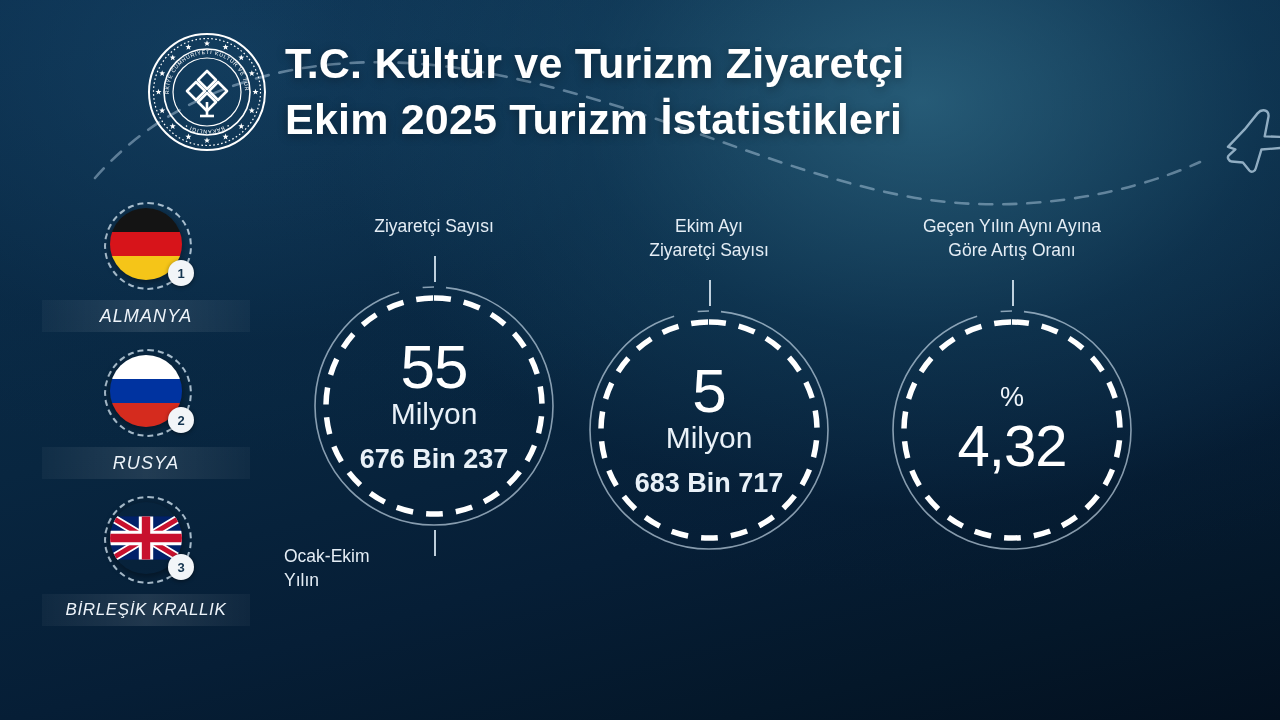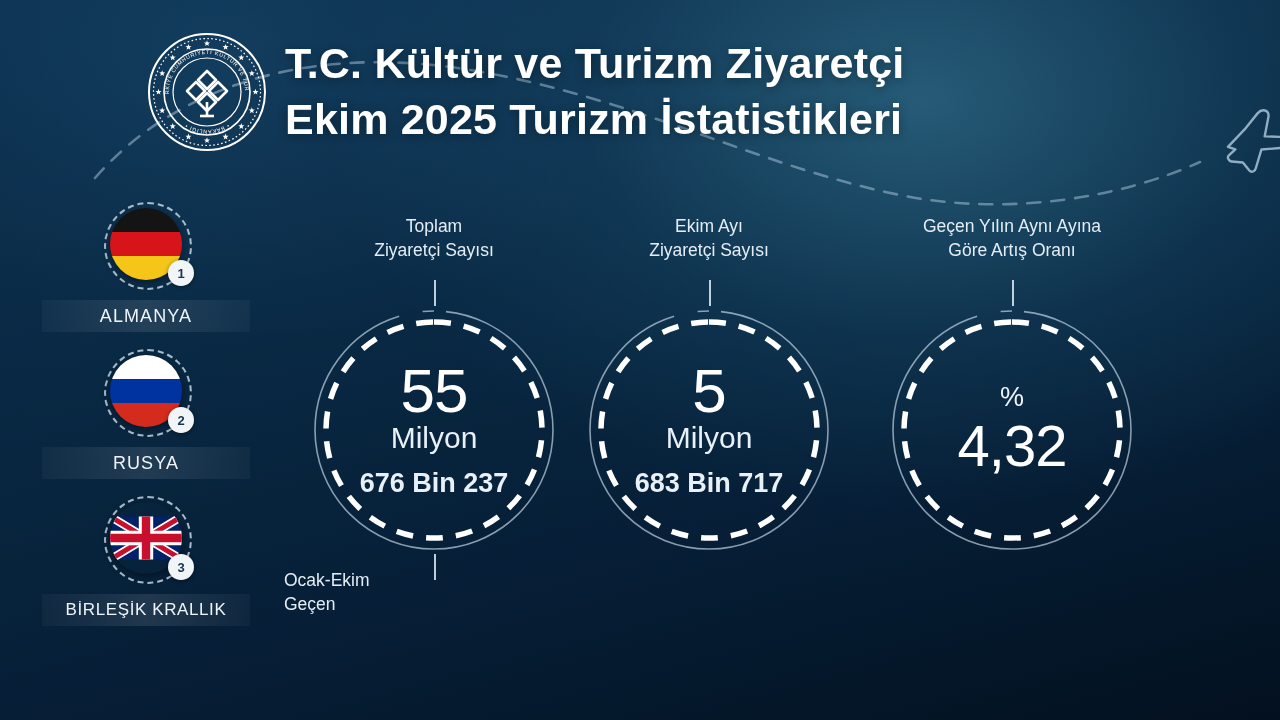--- a/index.html
+++ b/index.html
@@ -45,21 +45,21 @@
     background:#f2f5f8;color:#173busy;color:#14344f;
     font-size:13px;font-weight:700;display:flex;align-items:center;justify-content:center;
     box-shadow:0 1px 4px rgba(0,0,0,.45);
   }
   .country-plate{
     position:absolute;left:0;top:92px;width:208px;height:32px;
     background:linear-gradient(90deg,rgba(255,255,255,.035) 0%,rgba(255,255,255,.105) 50%,rgba(255,255,255,.035) 100%);
     display:flex;align-items:center;justify-content:center;
   }
   .country-name{
-    color:#eef4fa;font-size:18px;letter-spacing:1.1px;white-space:nowrap;
+    color:#eef4fa;font-size:18px;letter-spacing:1.1px;white-space:nowrap;font-style:italic;
   }
   .country-name.small{font-size:17px;letter-spacing:.6px;}
   
   .stat{position:absolute;width:300px;}
   .stat-caption{
     text-align:center;color:#e4edf5;font-size:17.5px;line-height:24px;
     font-weight:400;
   }
   .ringbox{position:relative;width:248px;height:248px;margin:0 auto;}
   .ringbox svg{position:absolute;left:0;top:0;}
@@ -202,39 +202,38 @@
         <div class="badge">3</div>
       </div>
       <div class="country-plate">
         <span class="country-name small">BİRLEŞİK KRALLIK</span>
       </div>
     </div>
   </div>
 
   <div class="stat" style="left:284px;top:214px;">
     <div class="stat-caption">
-      <div>Toplam</div>
       <div>Ziyaretçi Sayısı</div>
     </div>
     <div class="ringbox" style="margin-top:44px;">
       <div class="tick top"></div>
       <div class="tick bot"></div>
       <svg width="248" height="248" viewBox="0 0 248 248">
         <circle cx="124" cy="124" r="119" fill="none" stroke="rgba(215,233,247,0.62)" stroke-width="1.6" stroke-dasharray="700 24" stroke-dashoffset="-12" transform="rotate(-90 124 124)"></circle>
         <circle cx="124" cy="124" r="108" fill="none" stroke="#ffffff" stroke-width="5.5" stroke-dasharray="17 13" stroke-linecap="butt" transform="rotate(-90 124 124)"></circle>
       </svg>
       <div class="ringtext">
         <div class="big-num">55</div>
         <div class="unit">Milyon</div>
         <div class="sub-num">676 Bin 237</div>
       </div>
     </div>
     <div class="stat-footer">
       <div>Ocak-Ekim</div>
-      <div>Geçen</div>
+      <div>Yılın</div>
     </div>
   </div>
 
   <div class="stat" style="left:559px;top:214px;">
     <div class="stat-caption">
       <div>Ekim Ayı</div>
       <div>Ziyaretçi Sayısı</div>
     </div>
     <div class="ringbox" style="margin-top:44px;">
       <div class="tick top"></div>

